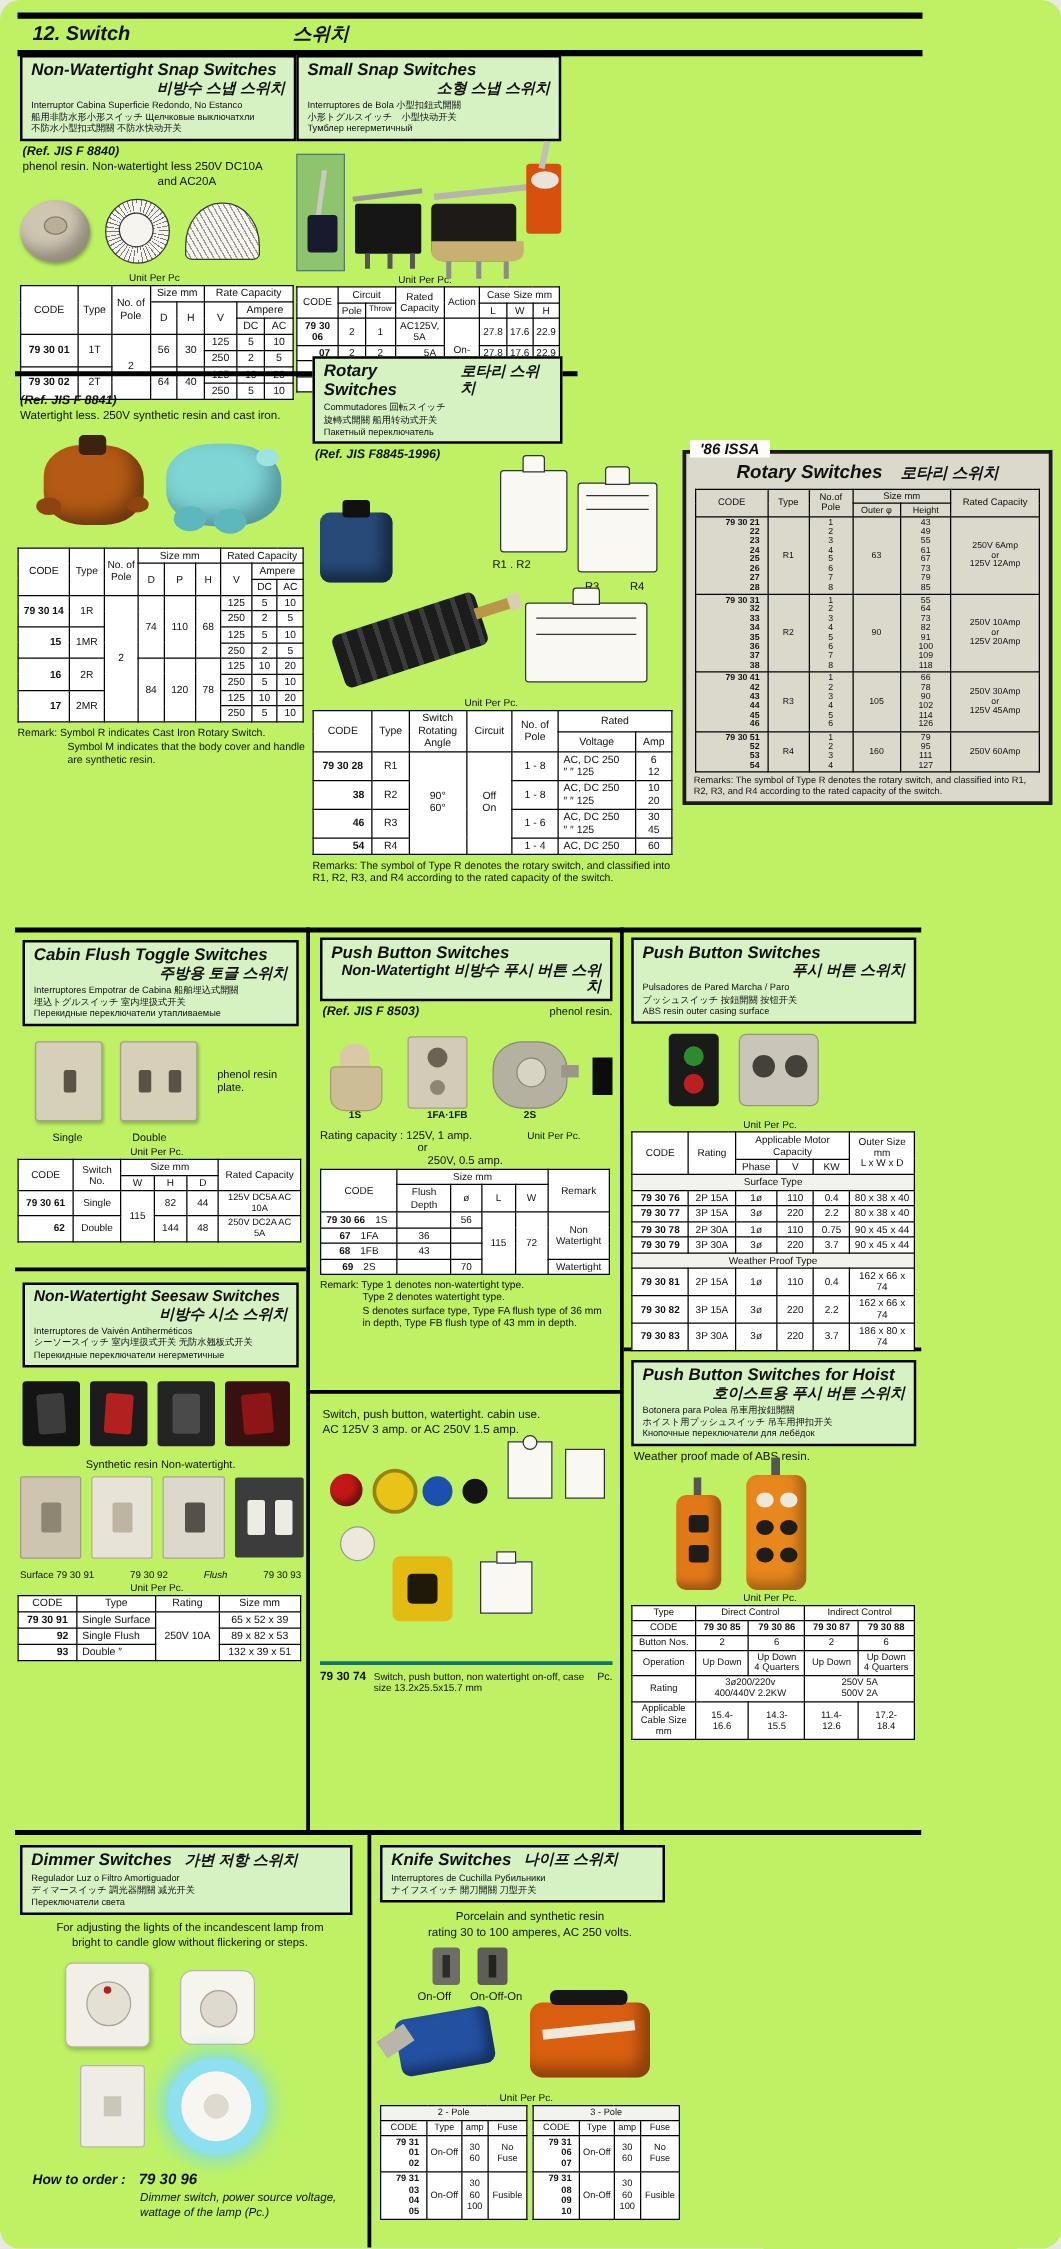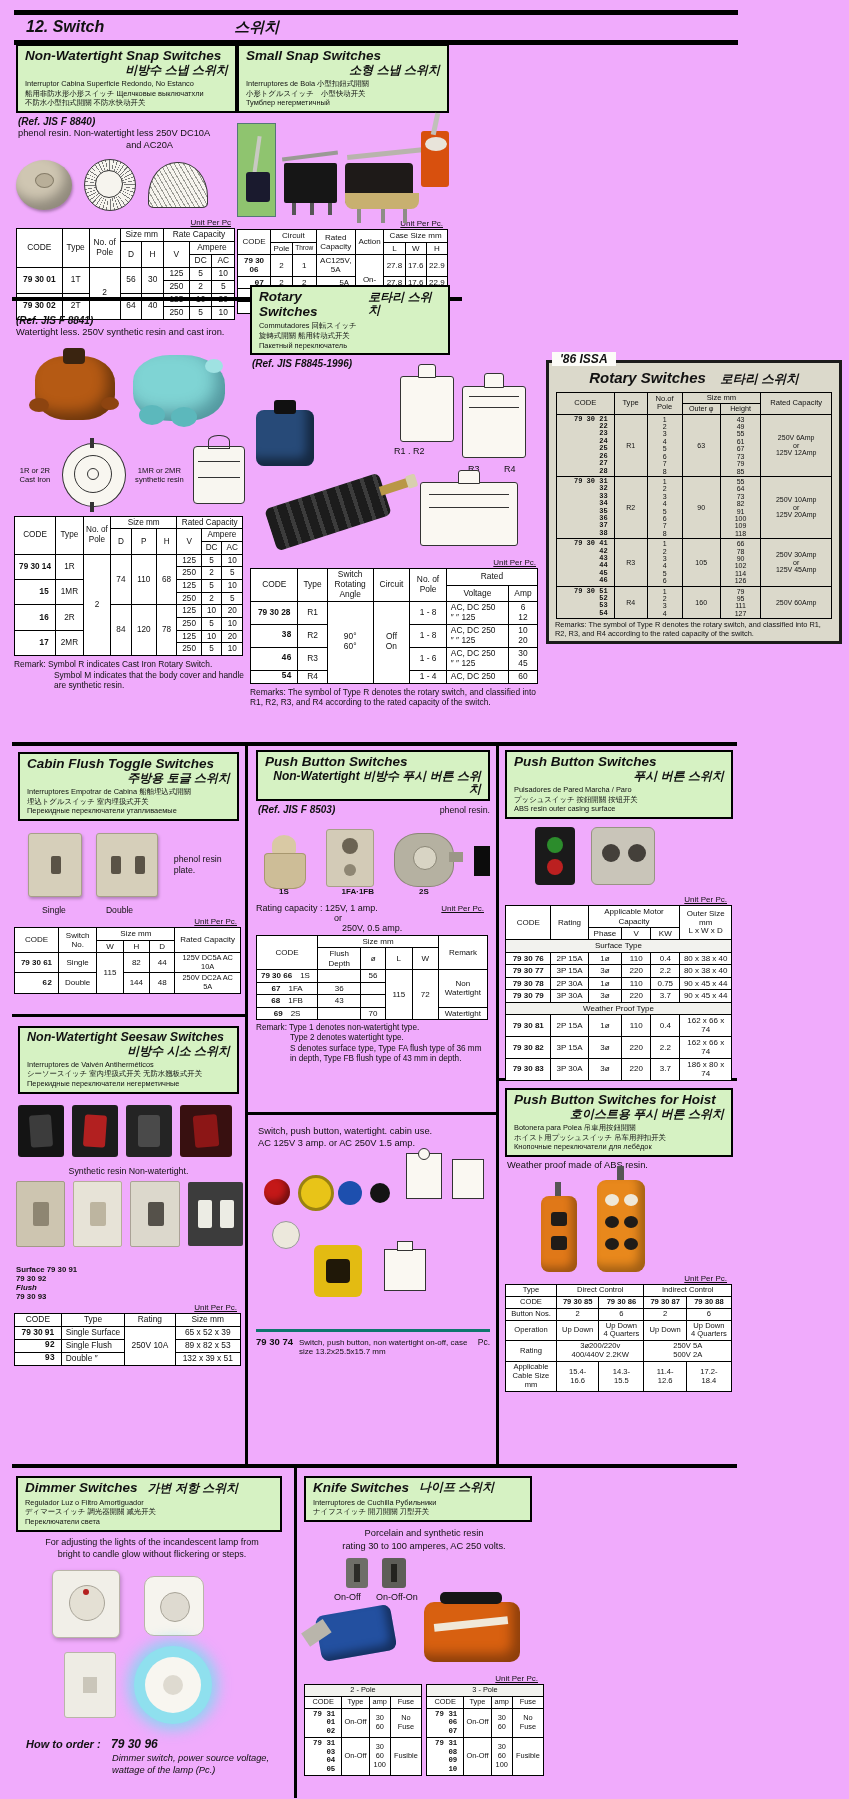--- a/index.html
+++ b/index.html
@@ -1,29 +1,29 @@
 <!DOCTYPE html>
 <html><head>
 <meta charset="utf-8">
 <style>
   html,body{margin:0;padding:0;background:#e8e8e4;}
-  .page{position:relative;width:849px;height:1799px;background:#f0abfc;font-family:"Liberation Sans",sans-serif;color:#111;overflow:hidden;}
+  .page{position:relative;width:849px;height:1799px;background:#bef264;font-family:"Liberation Sans",sans-serif;color:#111;overflow:hidden;border-radius:16px;}
   .abs{position:absolute;}
   .gbox{background:#d6f2c3;border:2px solid #000;padding:3px 7px;}
   .gtitle{font-weight:bold;font-style:italic;font-size:13.5px;line-height:1.08;}
   .gtitle2{font-weight:bold;font-style:italic;font-size:12px;line-height:1.1;}
   .gkr{font-weight:bold;font-style:italic;font-size:12px;text-align:right;line-height:1.1;}
   .glines{font-size:7.4px;line-height:1.32;margin-top:2px;}
   .ref{font-weight:bold;font-style:italic;font-size:10px;margin:3px 0 1px 2px;}
   .desc{font-size:9.3px;line-height:1.25;margin-left:2px;}
-  .unit{font-size:8px;text-align:right;margin:2px 6px 1px 0;text-decoration:underline;}
+  .unit{font-size:8px;text-align:center;margin:2px 6px 1px 0;}
   table.ct{border-collapse:collapse;font-size:8.4px;line-height:1.18;text-align:center;background:#fff;}
   .ct td{border:1px solid #000;padding:1px 2px;font-weight:normal;vertical-align:middle;}
   .ct .b{font-weight:bold;}
-  .ct .r{text-align:right;padding-right:6px;font-family:Liberation Mono, monospace;}
+  .ct .r{text-align:right;padding-right:6px;}
   .ct .lft{text-align:left;padding-left:4px;}
   .pre{white-space:pre-line;}
   .band{font-weight:bold;background:#f2f2ee;}
   .hline,.vline{position:absolute;background:#000;}
   .remark{font-size:8.4px;line-height:1.25;margin-top:3px;}
   .imgrow{display:flex;align-items:center;}
   .lab{font-size:8px;font-weight:bold;}
   .photo{position:relative;}
 </style>
 </head>
@@ -210,37 +210,20 @@
     <div class="imgrow" style="gap:18px;height:92px;margin-top:3px;justify-content:center;">
       <div class="photo" style="width:80px;height:64px;background:#b55a14;border-radius:38% 42% 40% 40%;box-shadow:inset -8px -8px 14px rgba(0,0,0,.4);">
         <div style="position:absolute;left:28px;top:-8px;width:22px;height:16px;background:#3a2410;border-radius:4px;"></div>
         <div style="position:absolute;left:-6px;bottom:8px;width:20px;height:14px;background:#8d4410;border-radius:50%;"></div>
         <div style="position:absolute;right:-4px;bottom:10px;width:18px;height:13px;background:#8d4410;border-radius:50%;"></div>
       </div>
       <div class="photo" style="width:92px;height:66px;background:#7fd4d4;border-radius:40% 45% 42% 42%;box-shadow:inset -9px -9px 16px rgba(0,40,60,.35);">
         <div style="position:absolute;left:6px;bottom:-4px;width:26px;height:20px;background:#5cb8bc;border-radius:50%;"></div>
         <div style="position:absolute;left:38px;bottom:-6px;width:26px;height:20px;background:#5cb8bc;border-radius:50%;"></div>
         <div style="position:absolute;right:2px;top:4px;width:18px;height:14px;background:#9fe2e2;border-radius:50%;"></div>
-      </div>
-    </div>
-    <div class="imgrow" style="gap:6px;height:74px;margin-top:4px;">
-      <div class="lab pre" style="font-weight:normal;font-size:7.6px;width:42px;text-align:center;">1R or 2R
-Cast Iron</div>
-      <div style="width:62px;height:62px;border:1.5px solid #333;border-radius:50%;background:#f8f6f0;position:relative;">
-        <div style="position:absolute;left:11px;top:11px;width:36px;height:36px;border:1.4px solid #333;border-radius:50%;"></div>
-        <div style="position:absolute;left:24px;top:24px;width:10px;height:10px;border:1.3px solid #333;border-radius:50%;"></div>
-        <div style="position:absolute;left:27px;top:-6px;width:4px;height:10px;background:#333;"></div>
-        <div style="position:absolute;left:27px;bottom:-6px;width:4px;height:10px;background:#333;"></div>
-      </div>
-      <div class="lab pre" style="font-weight:normal;font-size:7.6px;width:56px;text-align:center;">1MR or 2MR
-synthetic resin</div>
-      <div style="width:50px;height:56px;border:1.5px solid #333;background:#f8f6f0;position:relative;border-radius:4px;">
-        <div style="position:absolute;left:14px;top:-12px;width:20px;height:12px;border:1.4px solid #333;border-radius:45% 45% 0 0;"></div>
-        <div style="position:absolute;left:4px;top:14px;right:4px;height:0;border-top:1.2px solid #333;"></div>
-        <div style="position:absolute;left:4px;top:30px;right:4px;height:0;border-top:1.2px solid #333;"></div>
       </div>
     </div>
     <table class="ct" style="width:229px;font-size:8.2px;margin-top:4px;">
       <tbody>
           <tr>
         <td rowspan="3" style="width:44px;">CODE</td>
         <td rowspan="3" style="width:26px;">Type</td>
         <td rowspan="3" class="pre" style="width:26px;">No. of Pole</td>
         <td colspan="3">Size mm</td>
         <td colspan="3">Rated Capacity</td>
@@ -640,21 +623,21 @@
         <div style="position:absolute;left:16px;top:20px;width:16px;height:24px;background:#bdb5a0;border-radius:2px;"></div>
       </div>
       <div class="photo" style="width:50px;height:64px;background:#dcd8cc;border:1px solid #aaa296;border-radius:2px;">
         <div style="position:absolute;left:17px;top:20px;width:16px;height:24px;background:#55514a;border-radius:2px;"></div>
       </div>
       <div class="photo" style="width:56px;height:64px;background:#3c3c3c;border-radius:2px;">
         <div style="position:absolute;left:10px;top:18px;width:14px;height:28px;background:#ececе4;background:#ecece4;border-radius:2px;"></div>
         <div style="position:absolute;left:32px;top:18px;width:14px;height:28px;background:#ecece4;border-radius:2px;"></div>
       </div>
     </div>
-    <div style="display:flex;justify-content:space-between;font-size:7.8px;font-weight:bold;margin-top:16px;padding:0 2px;flex-direction:column;">
+    <div style="display:flex;justify-content:space-between;font-size:7.8px;font-weight:normal;margin-top:6px;padding:0 2px;">
       <span>Surface  79 30 91</span>
       <span>79 30 92</span>
       <span style="font-style:italic;">Flush</span>
       <span>79 30 93</span>
     </div>
     <div class="unit">Unit Per Pc.</div>
     <table class="ct" style="width:227px;">
       <tbody>
           <tr>
         <td style="width:44px;">CODE</td>

